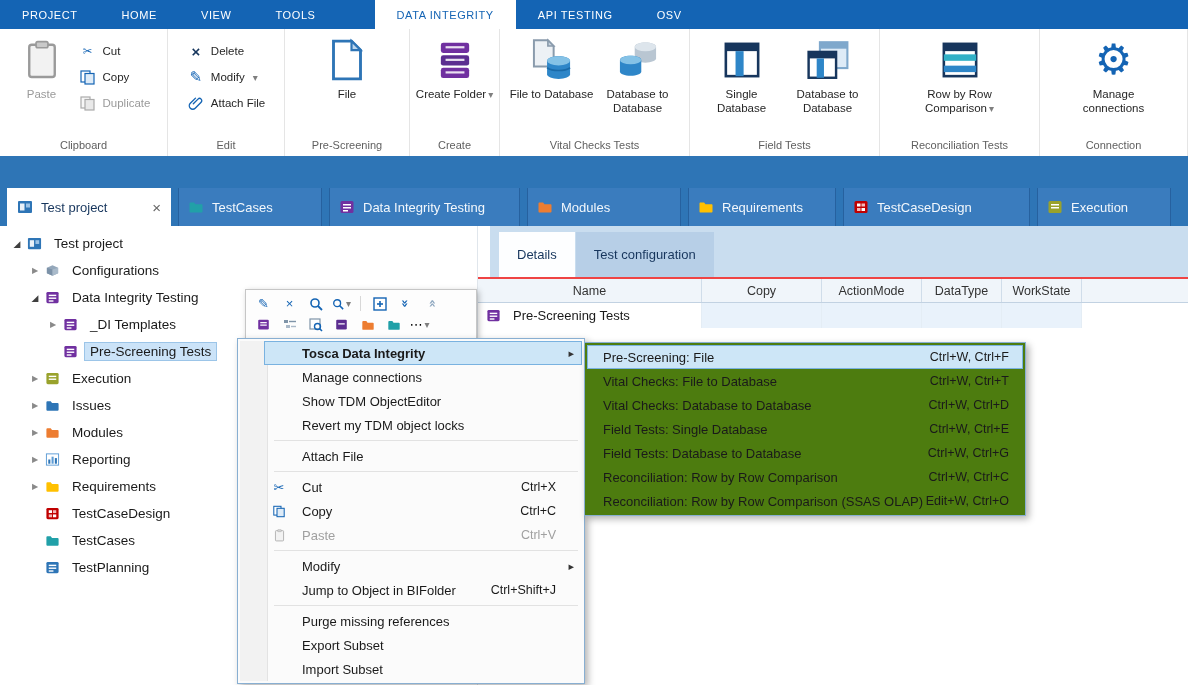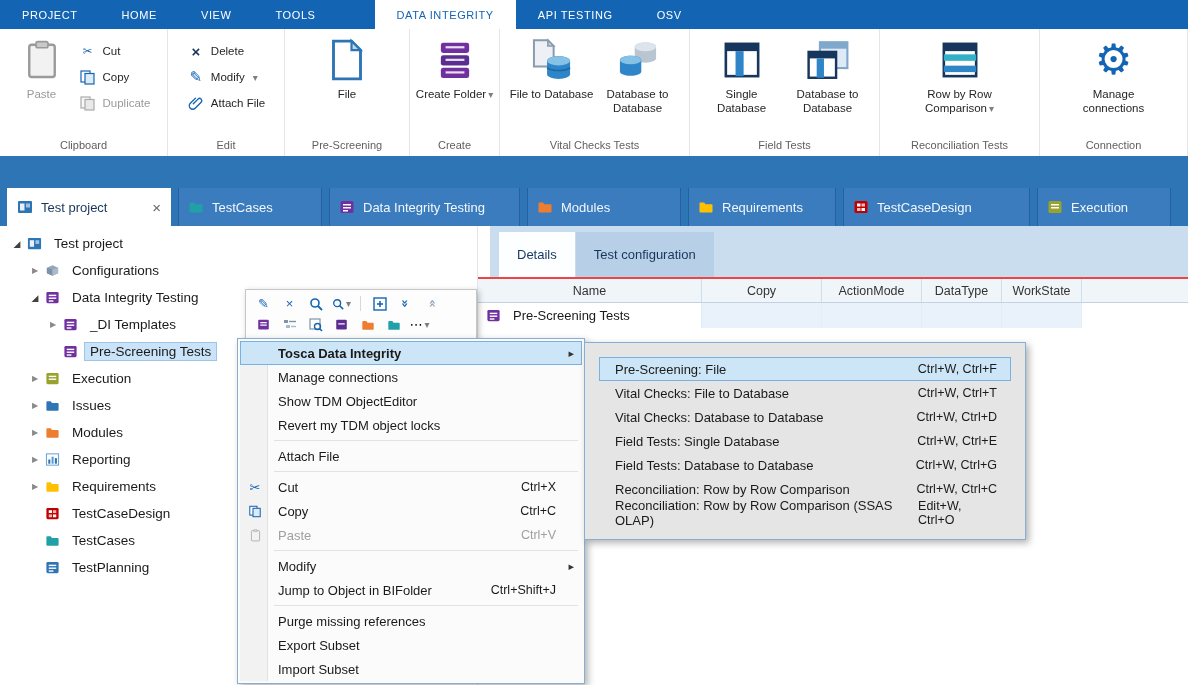--- a/index.html
+++ b/index.html
@@ -68,31 +68,31 @@
   .minitoolbar{position:absolute;left:245px;top:289px;width:232px;background:#FDFDFD;border:1px solid #C6C6C6;box-shadow:2px 2px 6px rgba(0,0,0,.25);padding:3px 6px;z-index:40;}
   .mtb-row{display:flex;align-items:center;height:21px;gap:3px;}
   .mtb-btn{width:23px;height:20px;display:flex;align-items:center;justify-content:center;font-size:13px;cursor:default;}
   .mtb-sep{width:1px;height:15px;background:#D8D8D8;margin:0 4px;}
   .rot90{transform:rotate(90deg);display:inline-block;font-weight:bold;color:#1464B4;font-family:"DejaVu Sans",sans-serif;}
   .rotm90{transform:rotate(-90deg);display:inline-block;font-weight:bold;color:#8FA8C0;font-family:"DejaVu Sans",sans-serif;}
 
   
   .ctxmenu{position:absolute;left:237px;top:338px;width:348px;background:#FBFBFB;border:1px solid #88AFD2;box-shadow:3px 3px 7px rgba(0,0,0,.3);padding:2px;z-index:50;}
   .ctx-gutter{position:absolute;left:2px;top:2px;bottom:2px;width:28px;background:#F2F2F2;border-right:1px solid #E3E3E3;}
-  .mi{position:relative;display:flex;align-items:center;height:24px;padding:0 26px 0 38px;font-size:13px;color:#1A1A1A;cursor:default;}
+  .mi{position:relative;display:flex;align-items:center;height:24px;padding:0 26px 0 38px;font-size:13px;color:#1A1A1A;cursor:default;margin-left:24px;}
   .mi-ic{position:absolute;left:6px;width:18px;display:flex;justify-content:center;align-items:center;}
   .mi-sc{margin-left:auto;font-size:12.5px;color:#1A1A1A;}
   .mi-arrow{position:absolute;right:8px;font-size:11px;color:#333;font-family:"DejaVu Sans",sans-serif;}
   .mi.hl{background:#CDE6F7;box-shadow:inset 0 0 0 1px #79B2E0;}
   .mi.bold{font-weight:bold;}
   .mi.disabled,.mi.disabled .mi-sc{color:#A0A0A0;}
   .msep{height:1px;background:#E2E2E2;margin:3px 4px 3px 34px;}
 
   
-  .submenu{position:absolute;left:584px;top:342px;width:442px;background:#e5e5e5;border:1px solid #88AFD2;box-shadow:3px 3px 7px rgba(0,0,0,.3);padding:14px;z-index:60;}
+  .submenu{position:absolute;left:584px;top:342px;width:442px;background:#4d7c0f;border:1px solid #88AFD2;box-shadow:3px 3px 7px rgba(0,0,0,.3);padding:2px;z-index:60;}
   .smi{display:flex;align-items:center;height:24px;padding:0 14px 0 16px;font-size:13px;color:#1A1A1A;cursor:default;}
   .smi .mi-sc{margin-left:auto;}
   .smi.hl{background:#CDE6F7;box-shadow:inset 0 0 0 1px #79B2E0;}
 </style>
 </head>
 <body>
 
 <div id="app">
 
   <div class="menubar">

